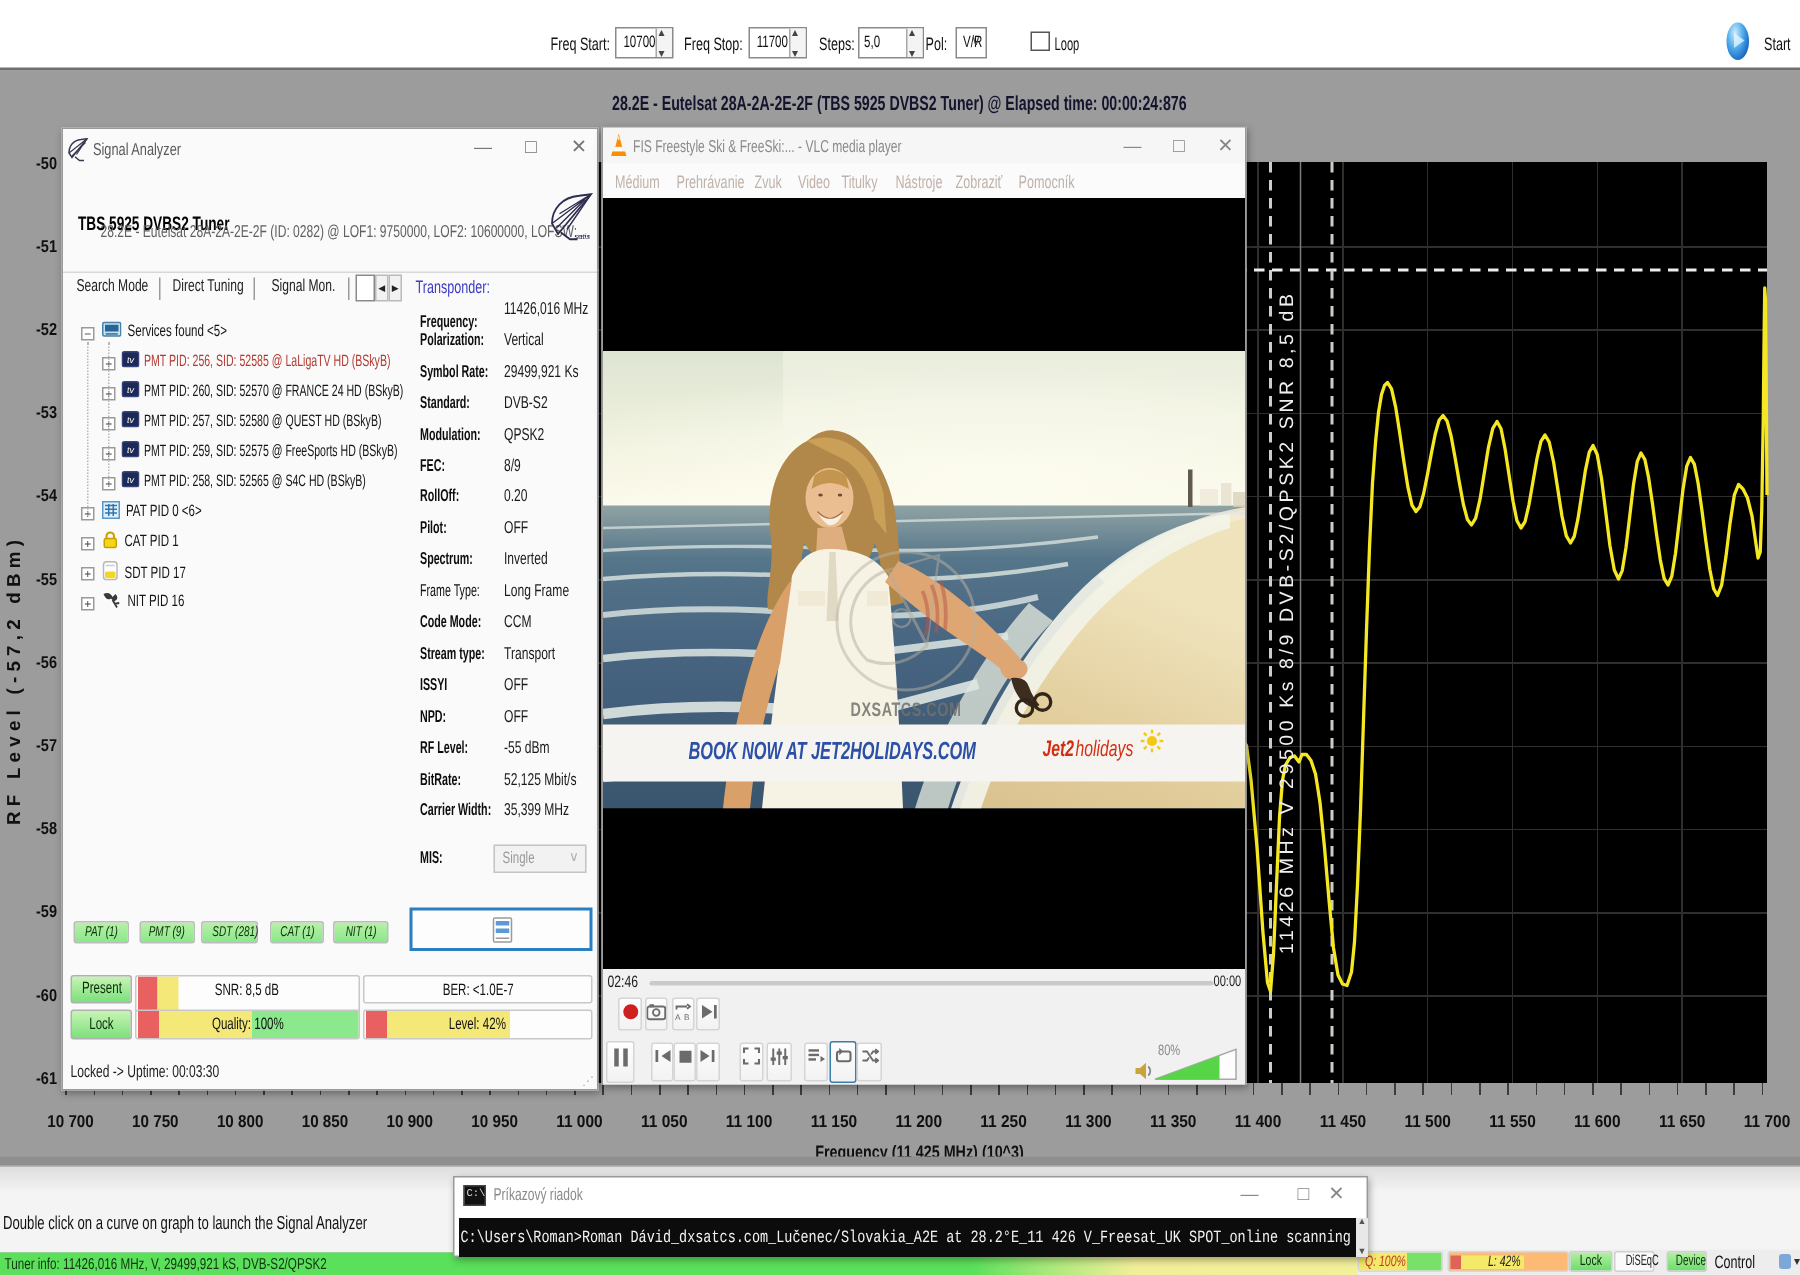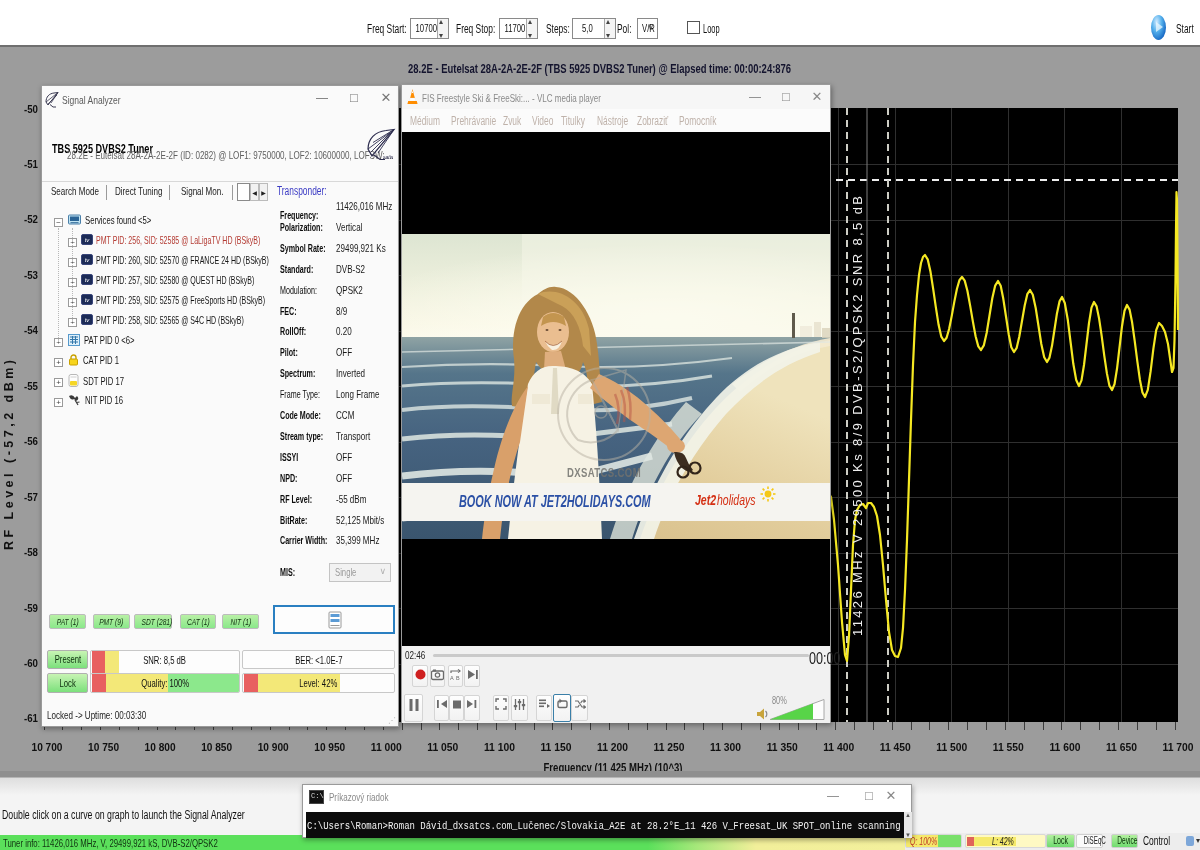--- a/index.html
+++ b/index.html
@@ -19,21 +19,21 @@
   
   .win { position:absolute; background:#f4f4f4; border:1px solid #8f8f8f; box-shadow:1px 2px 5px rgba(0,0,0,.35); }
   .tbtn { position:absolute; top:0; width:30px; height:24px; color:#777; font-size:12px; text-align:center; line-height:24px; }
   
   #statusbar { position:absolute; left:0; top:777px; width:1200px; height:58px; background:linear-gradient(#dedede,#f4f4f4 30%,#f4f4f4); border-top:1px solid #b5b5b5; z-index:8; }
   #statusbar .txt { position:absolute; left:2px; top:30px; font-size:12.5px; color:#111; }
   #greenbar { z-index:9; position:absolute; left:0; top:835px; width:1200px; height:15px;
      background:linear-gradient(90deg,#5be05b 0%, #5be05b 54%, #a5e87a 58%, #f2ef9a 63%, #f5f2a0 100%); }
   #greenbar .txt { position:absolute; left:3px; top:2px; font-size:10.5px; color:#113311; }
   #brightpanel { position:absolute; left:905px; top:833px; width:295px; height:17px; background:#ededed; z-index:10; }
-  .minibar { position:absolute; top:1px; height:14px; background:#fef9c3; border:1px solid #d8d8d8; border-radius:2px; font-size:10px; font-style:italic; }
+  .minibar { position:absolute; top:1px; height:14px; background:#fdba74; border:1px solid #d8d8d8; border-radius:2px; font-size:10px; font-style:italic; }
   .greenbtn2 { position:absolute; top:1px; height:14px; background:linear-gradient(#b4f0a0,#6fdb6f); border:1px solid #cfcfcf; border-radius:2px; font-size:10px; text-align:center; color:#083008; }
   .whitebtn2 { position:absolute; top:1px; height:14px; background:#fafafa; border:1px solid #d0d0d0; border-radius:2px; font-size:10px; text-align:center; color:#222; }
   
   .t  { display:inline-block; white-space:nowrap; transform-origin:0 50%; }
   .oc { transform-origin:50% 50%; }
   .s62 { transform:scaleX(.62); } .s64 { transform:scaleX(.64); } .s66 { transform:scaleX(.66); } .s70 { transform:scaleX(.70); }
   .s74 { transform:scaleX(.74); }
   
   #sa { left:41px; top:85px; width:358px; height:642px; background:#fafafa; border:1px solid #9a9a9a; z-index:20; }
   .treerow { position:absolute; height:18px; font-size:11px; color:#151515; white-space:nowrap; }
@@ -212,21 +212,21 @@
         <span class="val"><span class="t s70 oc">10700</span></span>
         <span class="sp"></span>
       </div>
   <div class="lbl" style="left:456px"><span class="t s70" style="font-size:12px">Freq Stop:</span></div>
   <div class="spinbox" style="left:499px;width:39px">
         <span class="val"><span class="t s70 oc">11700</span></span>
         <span class="sp"></span>
       </div>
   <div class="lbl" style="left:546px"><span class="t s70" style="font-size:12px">Steps:</span></div>
   <div class="spinbox" style="left:572px;width:44px">
-        <span class="val" style="text-align:center;padding-left:3px"><span class="t s70">5,0</span></span>
+        <span class="val" style="text-align:left;padding-left:3px"><span class="t s70">5,0</span></span>
         <span class="sp"></span>
       </div>
   <div class="lbl" style="left:617px"><span class="t s70" style="font-size:12px">Pol:</span></div>
   <div class="spinbox" style="left:637px;width:21px">
         <span class="val" style="text-align:left;padding-left:4px"><span class="t s70">V/R</span></span>
         <span style="position:absolute;right:3px;top:3px;font-size:9px;color:#444">∨</span>
       </div>
   <div class="abs" style="left:687px;top:21px;width:13px;height:13px;border:1px solid #555;background:#fff"></div>
   <div class="lbl" style="left:703px"><span class="t s62" style="font-size:12px">Loop</span></div>
   <div class="abs" style="left:1151px;top:15px;width:15px;height:25px;border-radius:50%;background:radial-gradient(ellipse at 38% 28%, #cfeaff 0%, #54b0ec 38%, #1060c0 80%, #0a4aa0 100%);">
@@ -333,21 +333,21 @@
   <div class="abs" style="left:235px;top:98px;font-size:12px;color:#3b3bc4"><span class="t s70">Transponder:</span></div>
   <div id="tp">
         <div class="tlabel" style="left:238px;top:123px;font-weight:bold"><span class="t s62">Frequency:</span></div>
         <div class="tval" style="left:294px;top:114px"><span class="t s70">11426,016 MHz</span></div>
         <div class="tlabel" style="left:238px;top:134.9px;font-weight:bold"><span class="t s62">Polarization:</span></div>
         <div class="tval" style="left:294px;top:134.9px"><span class="t s70">Vertical</span></div>
         <div class="tlabel" style="left:238px;top:155.8px;font-weight:bold"><span class="t s62">Symbol Rate:</span></div>
         <div class="tval" style="left:294px;top:155.8px"><span class="t s70">29499,921 Ks</span></div>
         <div class="tlabel" style="left:238px;top:176.7px;font-weight:bold"><span class="t s62">Standard:</span></div>
         <div class="tval" style="left:294px;top:176.7px"><span class="t s70">DVB-S2</span></div>
-        <div class="tlabel" style="left:238px;top:197.6px;font-weight:normal"><span class="t s62">Modulation:</span></div>
+        <div class="tlabel" style="left:238px;top:197.6px;font-weight:bold"><span class="t s62">Modulation:</span></div>
         <div class="tval" style="left:294px;top:197.6px"><span class="t s70">QPSK2</span></div>
         <div class="tlabel" style="left:238px;top:218.5px;font-weight:bold"><span class="t s62">FEC:</span></div>
         <div class="tval" style="left:294px;top:218.5px"><span class="t s70">8/9</span></div>
         <div class="tlabel" style="left:238px;top:239.39999999999998px;font-weight:bold"><span class="t s62">RollOff:</span></div>
         <div class="tval" style="left:294px;top:239.39999999999998px"><span class="t s70">0.20</span></div>
         <div class="tlabel" style="left:238px;top:260.29999999999995px;font-weight:bold"><span class="t s62">Pilot:</span></div>
         <div class="tval" style="left:294px;top:260.29999999999995px"><span class="t s70">OFF</span></div>
         <div class="tlabel" style="left:238px;top:281.2px;font-weight:bold"><span class="t s62">Spectrum:</span></div>
         <div class="tval" style="left:294px;top:281.2px"><span class="t s70">Inverted</span></div>
         <div class="tlabel" style="left:238px;top:302.1px;font-weight:normal"><span class="t s62">Frame Type:</span></div>
@@ -539,21 +539,21 @@
               <line x1="11.6" y1="4.4" x2="13.4" y2="2.6"></line>
               <line x1="2.6" y1="13.4" x2="4.4" y2="11.6"></line>
             </g>
           </g>
     </svg>
   </div>
 
   <div class="abs" style="left:0;top:561px;width:428px;height:77px;background:#f1f1f1">
     <div class="abs" style="left:3px;top:3px;font-size:11px;color:#222"><span class="t s74">02:46</span></div>
     <div class="abs" style="left:31px;top:8px;width:376px;height:3px;background:#cacaca;border-radius:2px"></div>
-    <div class="abs" style="left:407px;top:3px;font-size:17px;color:#222"><span class="t s74">00:00</span></div>
+    <div class="abs" style="left:407px;top:3px;font-size:10px;color:#222"><span class="t s74">00:00</span></div>
     <div id="vlcbtns">
           <div class="abs" style="left:10px;top:19px;width:16px;height:22px;background:linear-gradient(#fefefe,#f2f2f2);border:1px solid #d5d5d5;border-radius:2px;text-align:center"><svg width="13" height="13" viewBox="0 0 13 13" style="margin-top:2px">
               <circle cx="6.5" cy="6.5" r="5" fill="#cf2020"></circle>
             </svg></div>
           <div class="abs" style="left:28px;top:19px;width:15px;height:22px;background:linear-gradient(#fefefe,#f2f2f2);border:1px solid #d5d5d5;border-radius:2px;text-align:center"><svg width="13" height="13" viewBox="0 0 13 13" style="margin-top:2px">
               <rect x="0.5" y="3" width="12" height="8.5" rx="1.5" fill="none" stroke="#6b6b6b" stroke-width="1.3"></rect>
               <circle cx="6.5" cy="7" r="2.2" fill="none" stroke="#6b6b6b" stroke-width="1.2"></circle>
               <rect x="2" y="1.5" width="3" height="2" fill="#6b6b6b"></rect>
             </svg></div>
           <div class="abs" style="left:46px;top:19px;width:15px;height:22px;background:linear-gradient(#fefefe,#f2f2f2);border:1px solid #d5d5d5;border-radius:2px;text-align:center"><svg width="13" height="13" viewBox="0 0 13 13" style="margin-top:2px">

